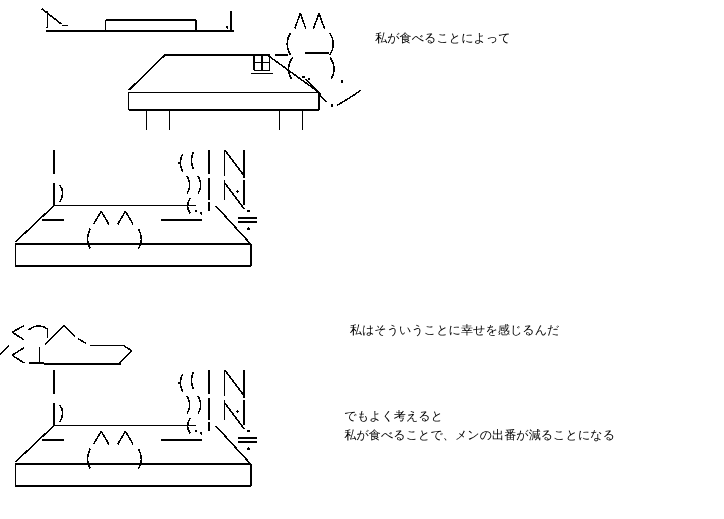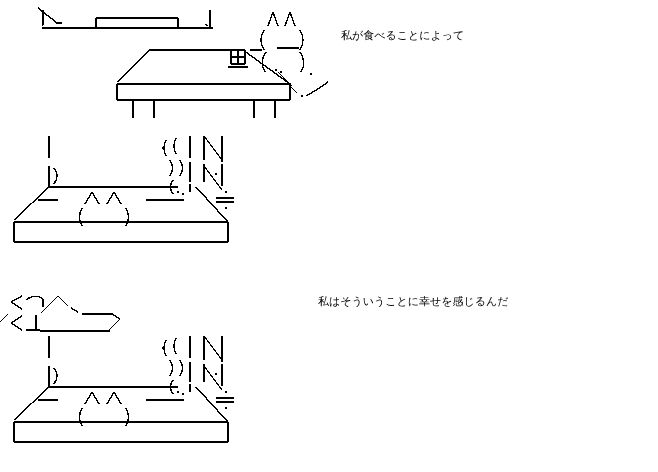--- a/index.html
+++ b/index.html
@@ -259,14 +259,16 @@
       <circle cx="216" cy="86" r="1.1" fill="#000" stroke="none"></circle>
       <line x1="204" y1="78" x2="222" y2="102"></line>
 
       <circle cx="226" cy="104" r="1.2" fill="#000" stroke="none"></circle>
       <line x1="216" y1="110" x2="234" y2="110"></line>
       <line x1="216" y1="114" x2="234" y2="114"></line>
       <circle cx="226" cy="120" r="1.2" fill="#000" stroke="none"></circle>
     </g>
   </svg>
 
+  <div class="say" id="say-4">でもよく考えると
+私が食べることで、メンの出番が減ることになる</div>
 
 </div>
 
 </body></html>

